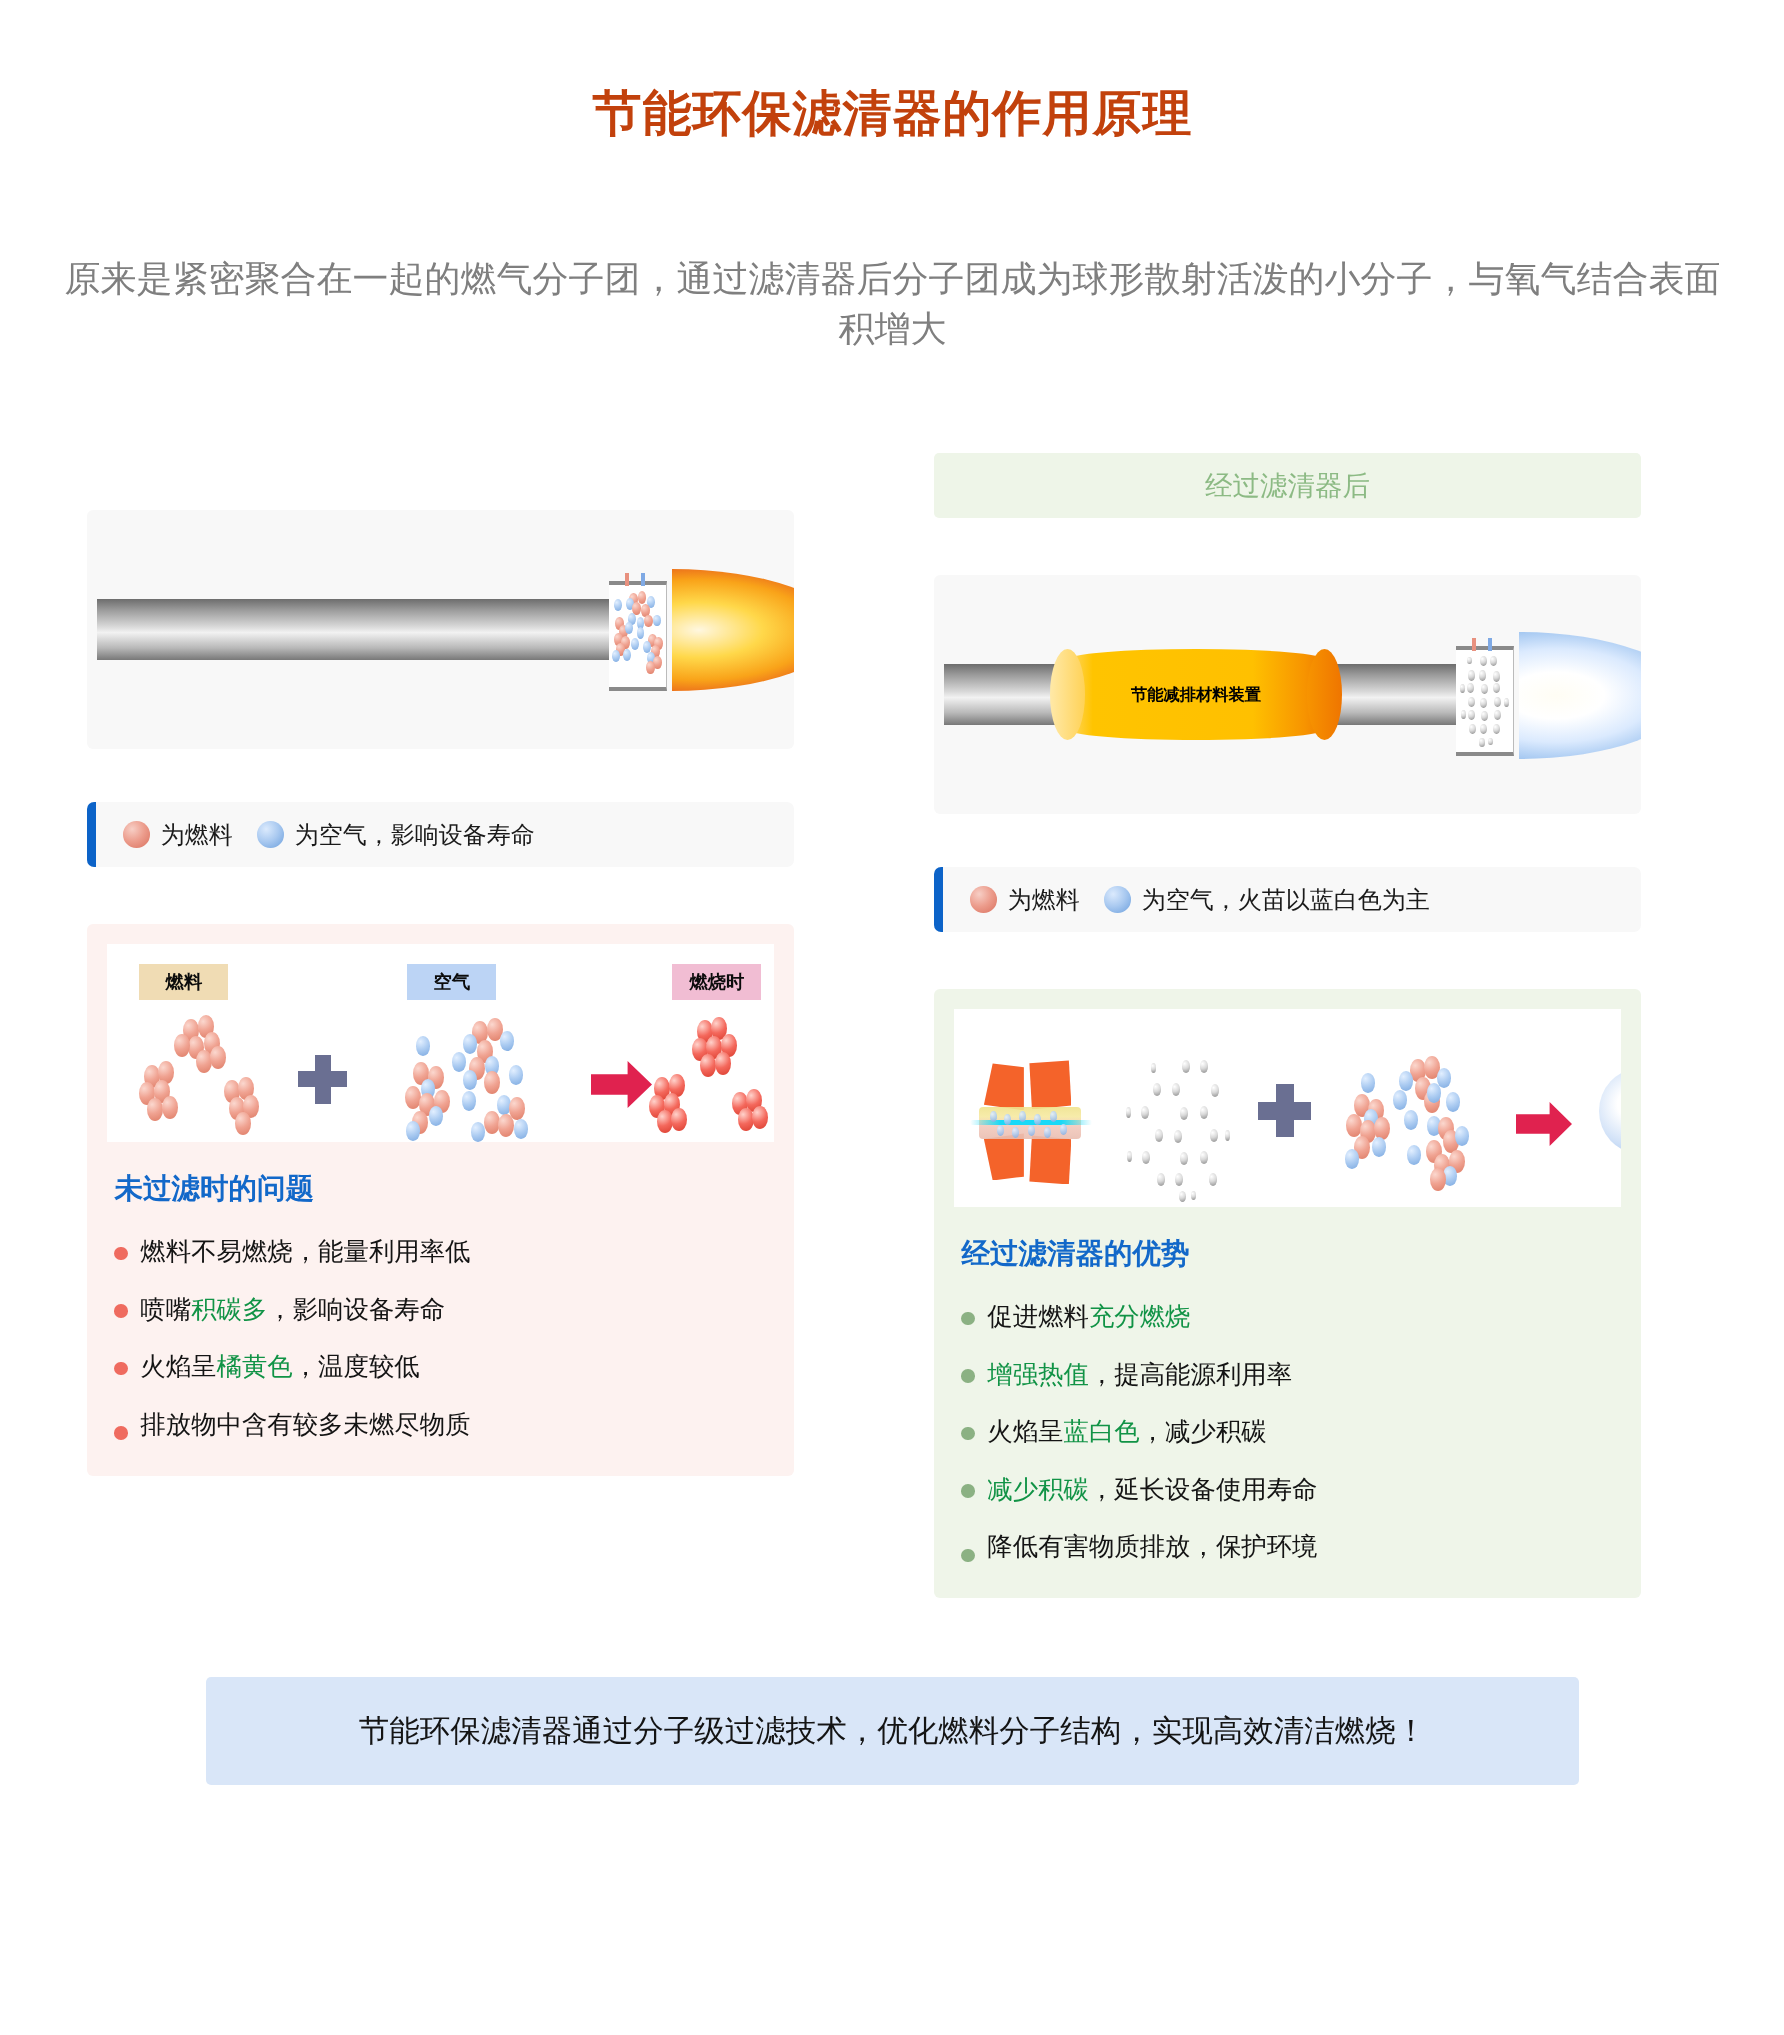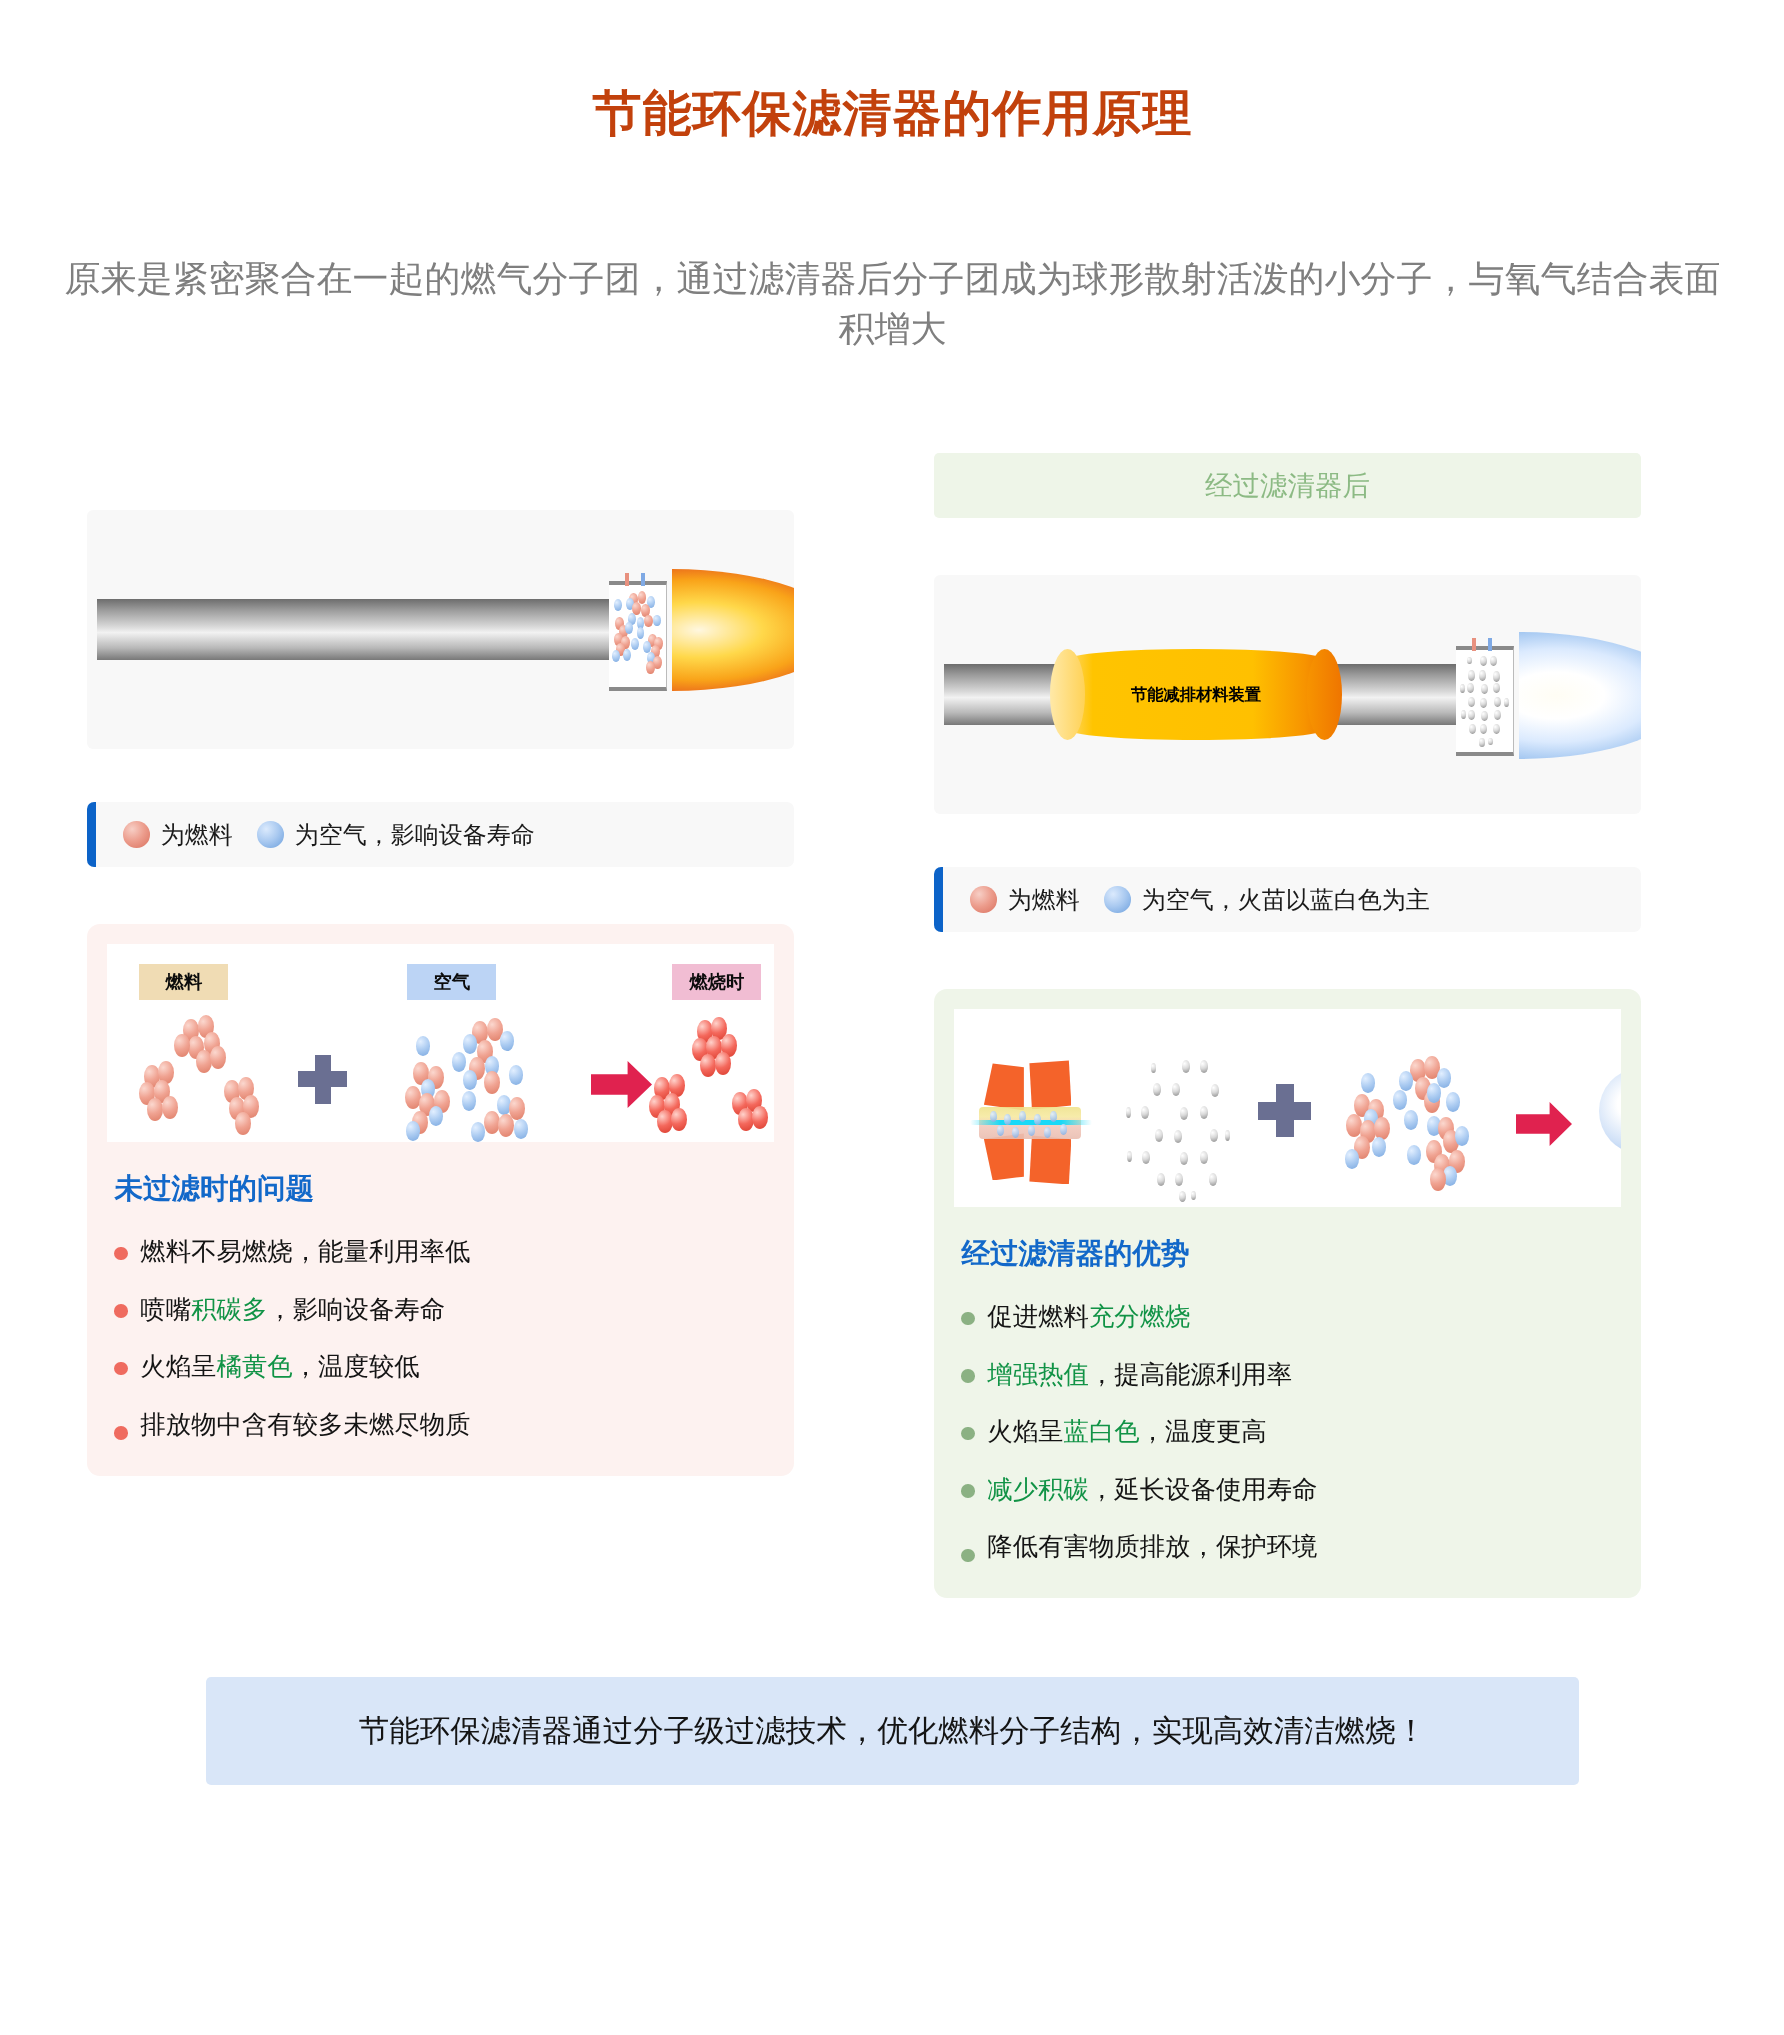--- a/index.html
+++ b/index.html
@@ -56,21 +56,21 @@
   }
   .legend-inner{display:flex;align-items:center;padding-left:36px;gap:0;}
   .dot{width:26.5px;height:26.5px;border-radius:50%;flex:0 0 auto;}
   .dot-fuel{background:radial-gradient(circle at 34% 30%,#f7cfc6 0%,#ec9c8c 48%,#d9705d 100%);}
   .dot-air{background:radial-gradient(circle at 34% 30%,#dbeafd 0%,#a9c9f0 48%,#6b9fdd 100%);}
   .legend-txt{font-size:24px;color:#1a1a1a;margin:0 24.4px 0 11.2px;white-space:nowrap;}
   .legend-txt.last{margin-right:0;}
 
   
   .panel{
-    margin-top:57px;border-radius:13px;padding:20.4px 20.4px 36px 20.4px;
+    margin-top:57px;border-radius:6px;padding:20.4px 20.4px 36px 20.4px;
   }
   .panel-left{background:#fdf2f0;}
   .panel-right{background:#eff5e9;}
   .panel-card{
     background:#ffffff;height:198px;position:relative;overflow:hidden;
     margin-bottom:27.5px;
   }
   .sec-title{
     font-size:28.5px;font-weight:700;color:#1268c9;margin:0 0 28.5px 7.1px;
   }
@@ -481,21 +481,21 @@
         <li>
           <span class="bull bull-green"></span>
           <span><span>促进燃料</span><span class="hi-green">充分燃烧</span><span></span></span>
         </li>
         <li>
           <span class="bull bull-green"></span>
           <span><span></span><span class="hi-green">增强热值</span><span>，提高能源利用率</span></span>
         </li>
         <li>
           <span class="bull bull-green"></span>
-          <span><span>火焰呈</span><span class="hi-green">蓝白色</span><span>，温度更高</span></span>
+          <span><span>火焰呈</span><span class="hi-green">蓝白色</span><span>，减少积碳</span></span>
         </li>
         <li>
           <span class="bull bull-green"></span>
           <span><span></span><span class="hi-green">减少积碳</span><span>，延长设备使用寿命</span></span>
         </li>
         <li>
           <span class="bull bull-green"></span>
           <span><span>降低有害物质排放，保护环境</span><span class="hi-green"></span><span></span></span>
         </li>
       </ul>

